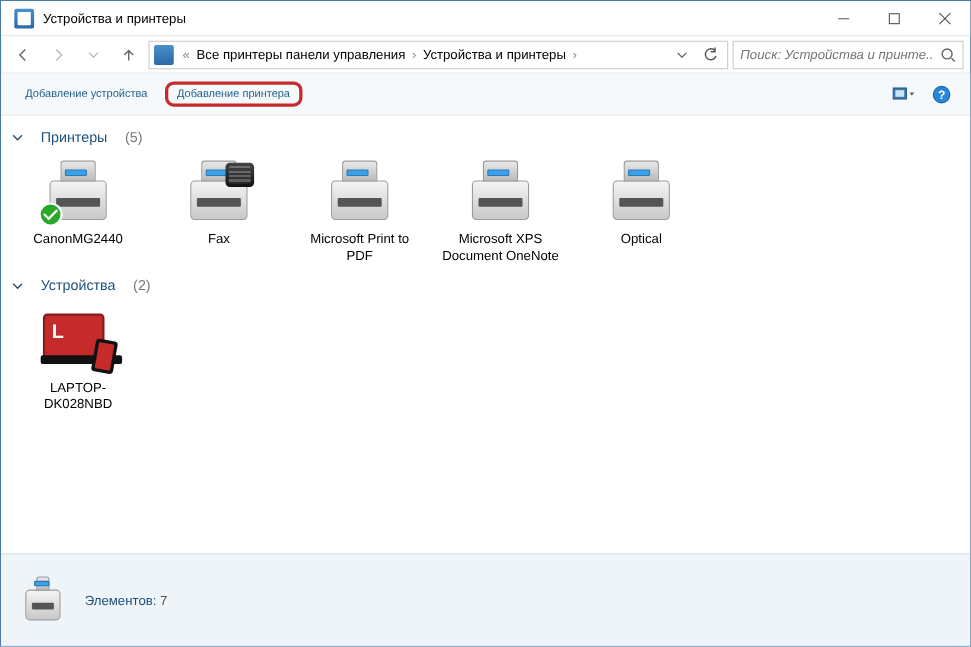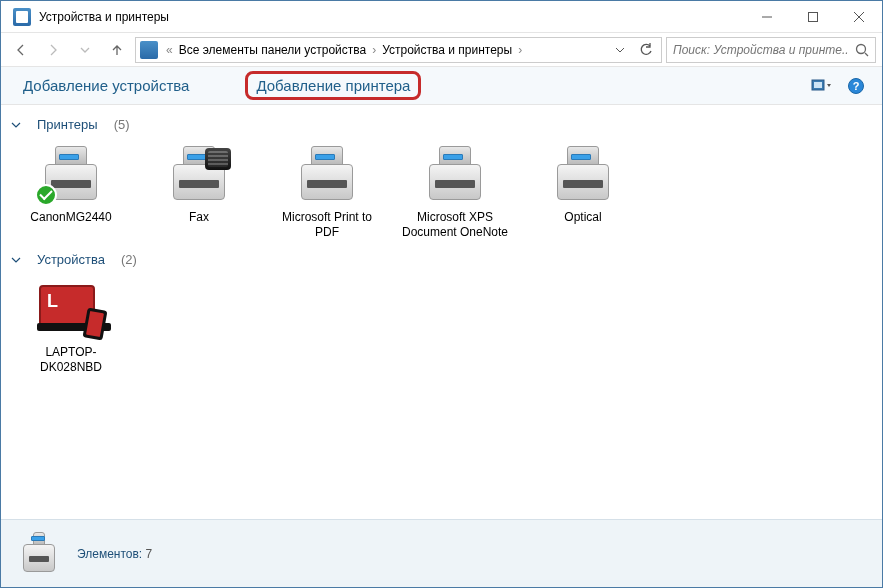--- a/index.html
+++ b/index.html
@@ -20,22 +20,22 @@
   .navbtn.disabled svg { stroke:#bbb; }
   .breadcrumb { flex:1; height:26px; border:1px solid #ccc; display:flex; align-items:center; padding:0 4px; gap:4px; font-size:12px; color:#000; background:#fff; }
   .bc-icon { width:18px; height:18px; background: linear-gradient(#4a90c8,#2a6aa8); border-radius:2px; margin-right:2px;}
   .bc-sep { color:#888; padding:0 2px; }
   .bc-refresh, .bc-dd { width:22px; height:24px; display:flex; align-items:center; justify-content:center; }
   .searchbox { width:210px; height:26px; border:1px solid #ccc; display:flex; align-items:center; padding:0 6px; gap:6px; }
   .searchbox input { border:none; outline:none; flex:1; font-size:12px; color:#666; font-style:italic; background:transparent; }
   .searchbox svg { stroke:#666; fill:none; stroke-width:1.3; }
   
   .toolbar { height: 38px; background:#f5f9fc; border-bottom:1px solid #e5e5e5; display:flex; align-items:center; padding:0 12px; gap:6px; position:relative; }
-  .toolbtn { font-size:15px; color:#205f8a; padding:6px 10px; cursor:default;text-align:center; }
-  .toolbtn.highlighted-wrap { border:3px solid #c62b2b; border-radius:8px; padding:3px 8px;margin-left:40px; }
+  .toolbtn { font-size:10px; color:#205f8a; padding:6px 10px; cursor:default;text-align:center; }
+  .toolbtn.highlighted-wrap { border:3px solid #c62b2b; border-radius:8px; padding:3px 8px; }
   .tool-spacer { flex:1; }
   .tool-iconbtn { width:28px; height:28px; display:flex; align-items:center; justify-content:center; }
   .tool-iconbtn svg { display:block; }
   
   .content { flex:1; overflow:auto; padding: 4px 10px 10px 10px; background:#fff; }
   .group-header { display:flex; align-items:center; gap:16px; font-size:13px; color:#1e4f78; margin:8px 0 10px 0; }
   .group-header .chev { color:#1e4f78; }
   .grid { display:flex; flex-wrap:wrap; gap:0 8px; }
   .device { width:120px; display:flex; flex-direction:column; align-items:center; text-align:center; padding:4px; gap:6px; }
   .device .label { font-size:12px; color:#000; line-height:1.25; max-width:110px; word-wrap:break-word; }
@@ -54,21 +54,21 @@
   .laptop { position:absolute; left:2px; top:4px; width:56px; height:42px; background:#c62b2b; border-radius:4px; border:2px solid #8a1a1a; }
   .laptop::after { content:"L"; position:absolute; left:6px; top:4px; color:#fff; font-weight:bold; font-size:18px; }
   .laptop-base { position:absolute; left:-4px; right:-18px; bottom:-6px; height:8px; background:#111; border-radius:2px; }
   .phone { position:absolute; right:0; bottom:0; width:20px; height:30px; background:#111; border-radius:3px; transform:rotate(10deg);}
   .phone::after{content:""; position:absolute; inset:3px; background:#c62b2b; border-radius:1px;}
   
   .mouse { position:absolute; left:12px; top:6px; width:44px; height:50px; background:radial-gradient(ellipse at 50% 30%, #f5f5f5, #bababa); border:1px solid #888; border-radius:50% 50% 48% 48%; }
   .mouse::before { content:""; position:absolute; left:50%; top:2px; width:1px; height:20px; background:#888; }
   .mouse::after { content:""; position:absolute; left:calc(50% - 2px); top:6px; width:4px; height:10px; background:#999; border-radius:2px; }
   
-  .statusbar { height: 68px; background:#eef4f8; border-top:1px solid #d5e0e8; display:flex; align-items:center; padding:0 14px; gap:14px; }
+  .statusbar { height: 84px; background:#eef4f8; border-top:1px solid #d5e0e8; display:flex; align-items:center; padding:0 14px; gap:14px; }
   .status-icon { width:48px; height:44px; position:relative; }
   .status-icon .printer-body{ top:12px; }
   .status-icon .printer-tray{ height:14px; }
   .status-icon .printer-screen{ top:4px; left:16px; width:14px; height:5px;}
   .status-icon .printer-slot{ top:24px; height:6px;}
   .status-text { font-size:12px; color:#1e4f78; }
   .count { color:#777; }
 </style>
 </head>
 <body>
@@ -116,21 +116,21 @@
     </div>
     <div class="navbtn">
       <svg width="16" height="16">
           <path d="M8 13 L8 4 M4 8 L8 4 L12 8"></path>
         </svg>
     </div>
 
     <div class="breadcrumb">
       <div class="bc-icon"></div>
       <span class="bc-sep">«</span>
-      <span>Все элементы панели устройства</span>
+      <span>Все принтеры панели управления</span>
       <span class="bc-sep">›</span>
       <span>Устройства и принтеры</span>
       <span class="bc-sep">›</span>
       <span style="flex:1"></span>
       <div class="bc-dd">
         <svg width="10" height="10">
             <path d="M1 3 L5 7 L9 3" fill="none" stroke="#555"></path>
           </svg>
       </div>
       <div class="bc-refresh">

